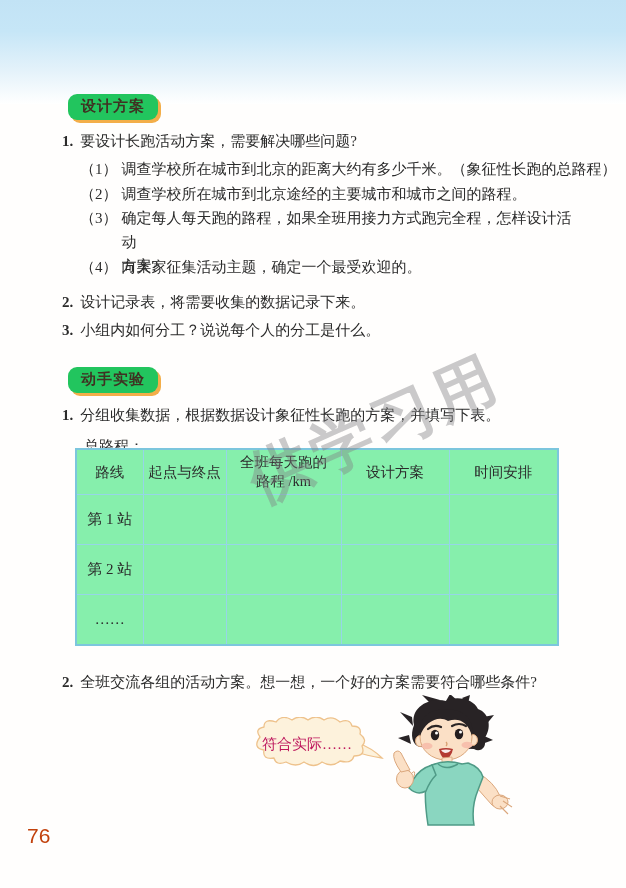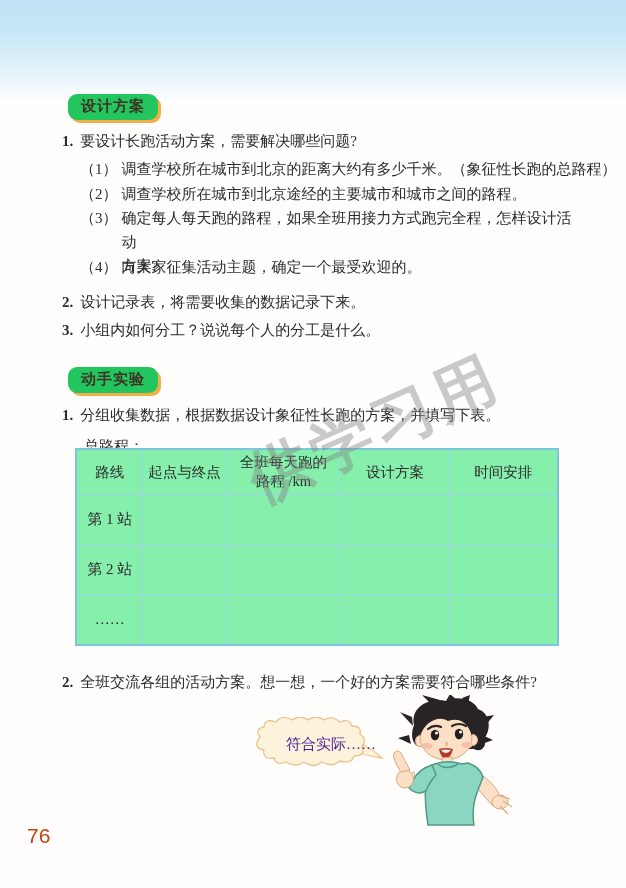--- a/index.html
+++ b/index.html
@@ -32,22 +32,22 @@
   .plan-table{border:2px solid #7cc6dd;}
   .plan-table th{height:44px;font-size:14.5px;line-height:19px;white-space:pre-line;}
   .plan-table td{height:49px;font-size:15px;}
   .c0{width:67px;} .c1{width:83px;} .c2{width:115px;} .c3{width:108px;} .c4{width:109px;}
 
   .watermark{position:absolute;left:252px;top:452px;font-size:62px;line-height:62px;
     font-weight:bold;color:rgba(128,128,130,0.42);white-space:nowrap;letter-spacing:5px;
     transform:rotate(-24deg);transform-origin:0 50%;pointer-events:none;z-index:5;}
 
   .bubble-svg{position:absolute;left:250px;top:717px;}
-  .bubble-text{position:absolute;left:262px;top:735px;width:114px;text-align:right;
-    font-size:15px;color:#4c1d95;white-space:nowrap;z-index:3;}
+  .bubble-text{position:absolute;left:262px;top:735px;width:114px;text-align:left;
+    font-size:15px;color:#be185d;white-space:nowrap;z-index:3;}
 
   .boy-svg{position:absolute;left:386px;top:695px;}
 
   .page-number{position:absolute;left:27px;top:824px;font-size:21px;color:#c2410c;
     font-family:"Liberation Sans","DejaVu Sans",sans-serif;}
 </style>
 </head>
 <body>
 
 <div class="page">

